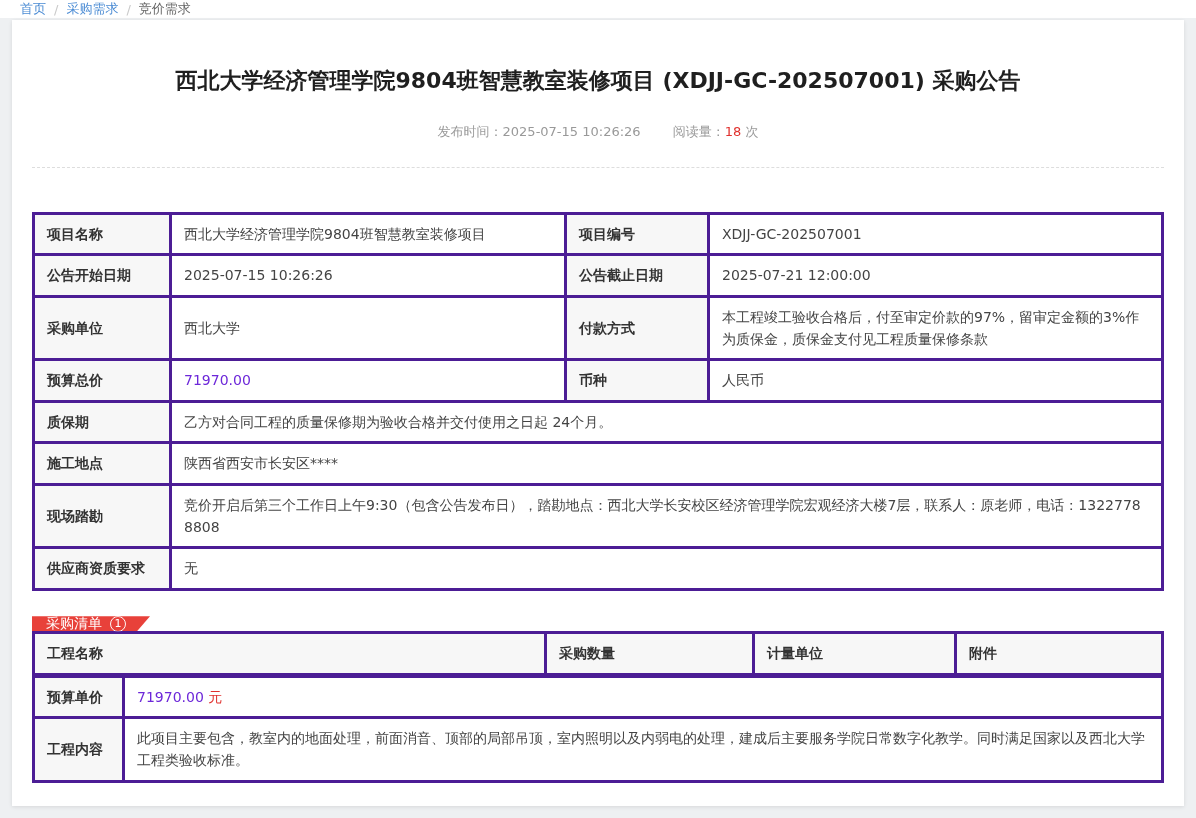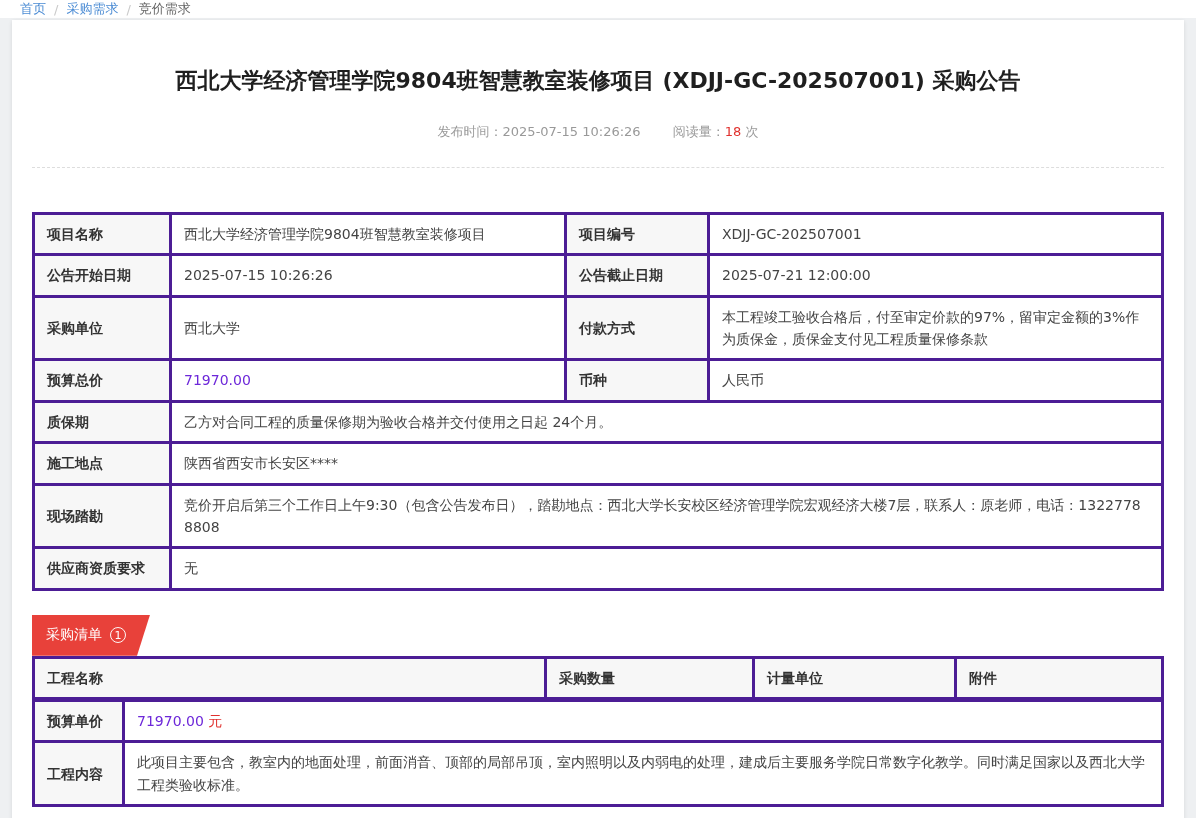--- a/index.html
+++ b/index.html
@@ -34,21 +34,21 @@
     line-height: 1.6; text-align: left; vertical-align: middle;
     word-break: break-all;
   }
   th { background: #f7f7f7; font-weight: bold; color: #333; }
   td { color: #444; }
   .info-table { margin-top: 44px; }
   .section { margin-top: 24px; }
   .ribbon {
     display: inline-flex; align-items: center;
     background: #e8413a; color: #fff; font-size: 14px;
-    height: 41px; padding: 0 24px 0 14px;
+    height: 15px; padding: 0 24px 0 14px;
     clip-path: polygon(0 0, 100% 0, calc(100% - 13px) 100%, 0 100%);
   }
   .ribbon-badge {
     margin-left: 8px; width: 16px; height: 16px; border-radius: 50%;
     border: 1px solid rgba(255,255,255,.95);
     display: inline-flex; align-items: center; justify-content: center;
     font-size: 11px; line-height: 1; color: #fff;
   }
   .doc-link { color: #3d7cc9; text-decoration: none; cursor: pointer; }
   .merge-up { margin-top: -1px; }

